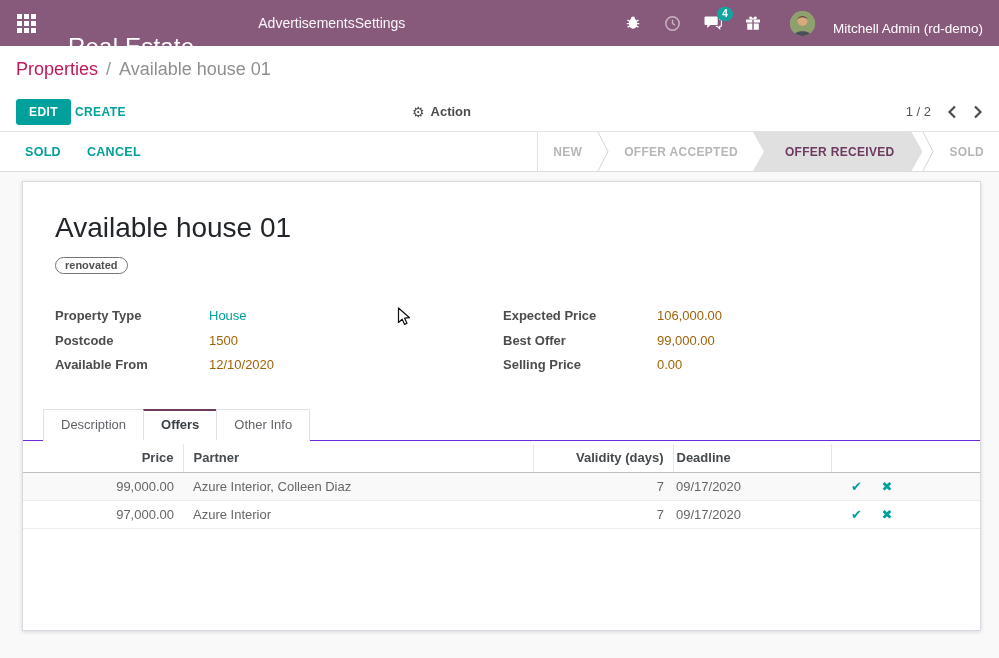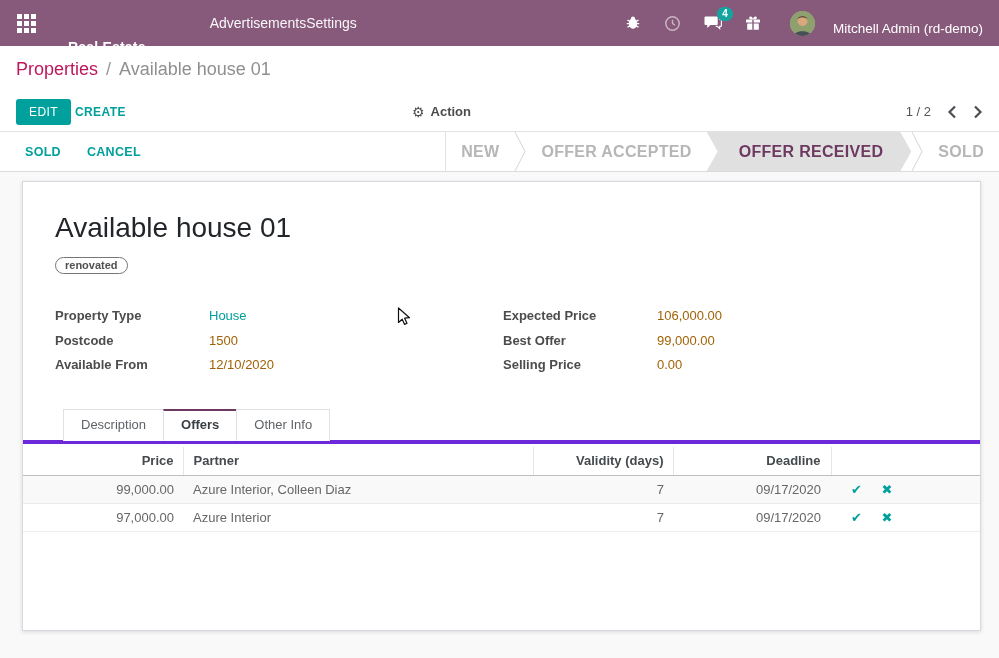--- a/index.html
+++ b/index.html
@@ -2,92 +2,92 @@
 <html><head>
 <meta charset="utf-8">
 <style>
   * { margin:0; padding:0; box-sizing:border-box; }
   html,body { width:999px; height:658px; overflow:hidden;
     font-family:"Liberation Sans","DejaVu Sans",sans-serif; background:#f9f9f9; }
 
   
   .navbar { height:46px; background:#875A7B; display:flex; align-items:center; padding:0 16px 0 14px; color:#fff; }
   .apps-btn { width:24px; height:24px; display:flex; align-items:center; justify-content:center; cursor:pointer; }
-  .brand { font-size:14px; font-weight:bold; margin-left:30px; letter-spacing:.2px;margin-top:48px; }
+  .brand { font-size:24px; font-weight:normal; margin-left:30px; letter-spacing:.2px;margin-top:48px; }
   .nav-menu { display:flex; margin-left:64px; font-size:14px; }
   .nav-menu .nav-item { color:rgba(255,255,255,.95); cursor:pointer; }
   .nav-right { margin-left:auto; display:flex; align-items:center; gap:22px; }
   .nav-icon { position:relative; width:18px; height:18px; display:flex; align-items:center; justify-content:center; cursor:pointer; }
   .nav-icon.dim { opacity:.55; }
   .badge { position:absolute; top:-7px; right:-11px; background:#12A5A0; color:#fff; font-size:10px;
     line-height:14px; min-width:16px; text-align:center; border-radius:8px; padding:0 4px; font-weight:bold; }
   .user-block { display:flex; align-items:flex-end; gap:18px; margin-left:6px; cursor:pointer; }
   .avatar { width:25px; height:25px; border-radius:50%; overflow:hidden; background:#9aa87c; flex:none; }
   .user-name { font-size:13.5px; }
 
   
   .cp { background:#fff; border-bottom:1px solid #e3e3e3; }
   .breadcrumb-row { height:46px; display:flex; align-items:center; padding:0 16px; font-size:18px; }
   .crumb-link { color:#be185d; cursor:pointer; }
   .crumb-sep { color:#999; margin:0 8px; }
   .crumb-current { color:#8f8f8f; }
   .buttons-row { height:39px; position:relative; display:flex; align-items:center; padding:0 16px; }
-  .btn-edit { background:#00A09D; color:#fff; border:none; font-size:12px; font-weight:normal; letter-spacing:.4px;
+  .btn-edit { background:#00A09D; color:#fff; border:none; font-size:12px; font-weight:bold; letter-spacing:.4px;
     padding:6px 13px; border-radius:3px; cursor:pointer; font-family:inherit; }
   .btn-create { background:none; border:none; color:#00A09D; font-size:12px; font-weight:bold; letter-spacing:.4px;
     margin-left:4px; cursor:pointer; font-family:inherit; }
   .action-menu { position:absolute; left:412px; display:flex; align-items:center; gap:6px; color:#4c4c4c;
     font-size:13px; font-weight:bold; cursor:pointer; }
   .gear { font-size:14px; color:#4c4c4c; }
   .pager { margin-left:auto; display:flex; align-items:center; gap:16px; color:#555; font-size:13px; }
   .pager-btn { cursor:pointer; display:flex; align-items:center; }
 
   
   .statusbar { height:40px; background:#fff; border-bottom:1px solid #dcdcdc; display:flex; align-items:stretch; }
   .sb-left { display:flex; align-items:center; gap:26px; padding-left:25px; }
   .sb-btn { background:none; border:none; color:#00A09D; font-size:12.5px; font-weight:bold; letter-spacing:.3px;
     cursor:pointer; font-family:inherit; }
   .pipeline { margin-left:auto; display:flex; align-items:stretch; border-left:1px solid #e2e2e2; }
-  .step { display:flex; align-items:center; padding:0 15px; font-size:16px; font-weight:bold;
+  .step { display:flex; align-items:center; padding:0 15px; font-size:12px; font-weight:bold;
     color:#b6b6b6; letter-spacing:.3px; cursor:pointer; white-space:nowrap; }
   .step.active { background:#e0e0e0; color:#6D3960;
     clip-path:polygon(0 0, calc(100% - 11px) 0, 100% 50%, calc(100% - 11px) 100%, 0 100%, 11px 50%);
     padding:0 28px 0 32px; }
   .sep { display:flex; align-items:center; }
 
   
   .content { height:487px; background:#f9f9f9; padding:9px 18px 0 22px; position:relative; }
   .sheet { background:#fff; border:1px solid #d8d8e0; box-shadow:0 1px 4px rgba(30,30,60,.14); height:450px; }
   .sheet-pad { padding:30px 32px 0 32px; }
   .sheet-title { font-size:28px; font-weight:normal; color:#22262a; }
   .tag-pill { display:inline-block; margin-top:13px; border:1px solid #767676; border-radius:20px;
     padding:1px 9px 2px; font-size:11px; font-weight:bold; color:#505050; }
   .fields { margin-top:30px; display:grid; grid-template-columns:448px 1fr; }
   .fgroup .frow { display:grid; grid-template-columns:154px 1fr; line-height:24.6px; font-size:13px; }
   .flabel { font-weight:bold; color:#4c4c4c; }
   .fvalue { color:#a16207; }
   .fvalue.link { color:#00A09D; cursor:pointer; }
 
   
-  .tabbar { margin-top:31px; padding-left:40px; border-bottom:4px solid #6d28d9; display:flex; }
+  .tabbar { margin-top:31px; padding-left:20px; border-bottom:1px solid #6d28d9; display:flex; }
   .tab { padding:7px 17px 8px; font-size:13px; color:#5f6368; border:1px solid #dee2e6; border-bottom:1px solid transparent;
     margin-bottom:-1px; background:#fff; cursor:pointer; }
   .tab + .tab { margin-left:-1px; }
   .tab.active { border-top:2px solid #6D3960; padding-top:6px; color:#3a3f44; font-weight:bold;
     border-bottom-color:#fff; }
 
   
   table.offers { width:100%; border-collapse:collapse; table-layout:fixed; font-size:13px; margin-top:3px; }
   col.c-price{width:160px;} col.c-validity{width:140px;} col.c-deadline{width:158px;} col.c-actions{width:149px;}
   .offers th { font-weight:bold; color:#454a4e; text-align:left; padding:6px 10px 7px; border-bottom:1px solid #bfbfbf;
     border-right:1px solid #e6e6e6; white-space:nowrap; }
   .offers th:last-child { border-right:none; }
   .offers th.num, .offers td.num { text-align:right; padding-right:9px; }
   .offers td { color:#666; padding:6px 10px; border-bottom:1px solid #ececec; white-space:nowrap; overflow:hidden; }
-  .offers td.deadline, .offers th.deadline { padding-left:9px;text-align:right; }
+  .offers td.deadline, .offers th.deadline { padding-left:3px; }
   .offers tbody tr:nth-child(odd) { background:#f9f9f9; }
   .offers tbody tr { cursor:pointer; }
   .row-actions { padding-left:20px !important; }
   .act-icon { color:#00A09D; font-weight:bold; font-size:13px; cursor:pointer; }
   .act-icon + .act-icon { margin-left:16px; }
 
   .cursor { position:absolute; left:397px; top:307px; z-index:50; pointer-events:none; }
 </style>
 </head>
 <body>

